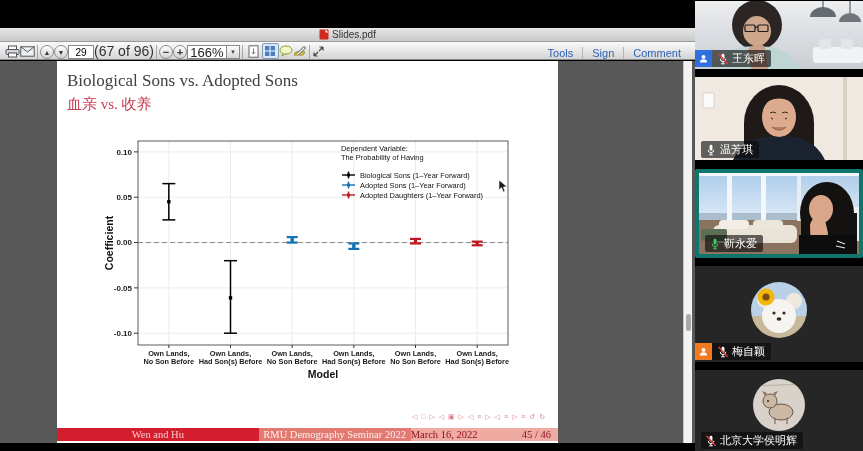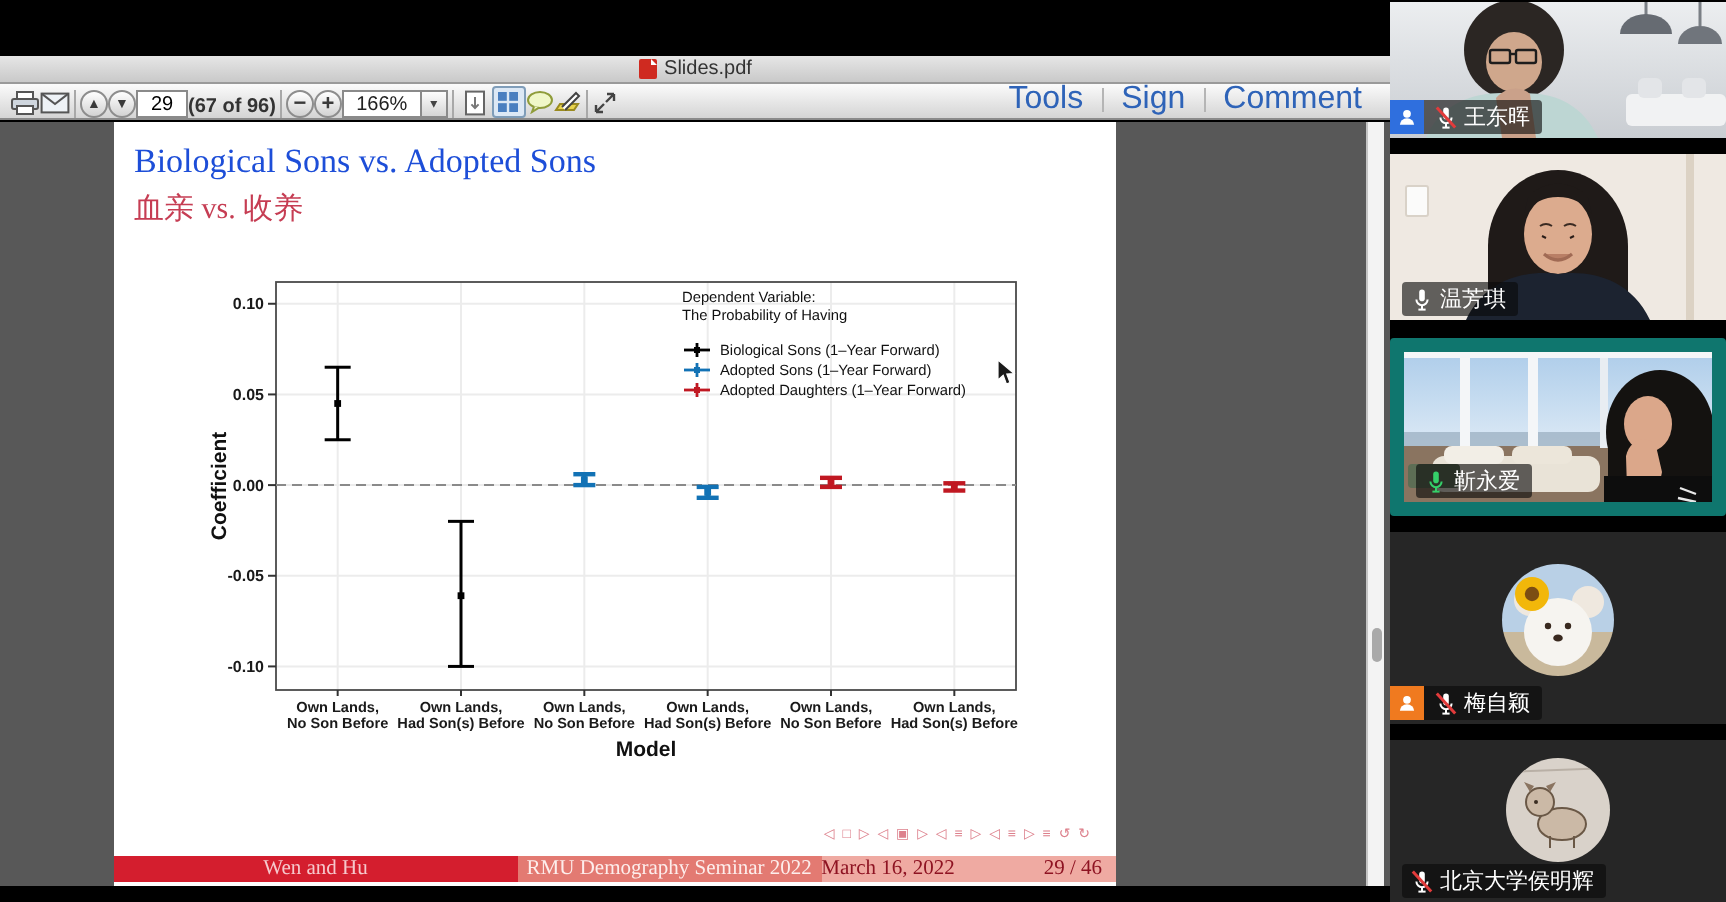--- a/index.html
+++ b/index.html
@@ -18,64 +18,64 @@
              background:linear-gradient(#fbfbfb,#d4d4d4); border-bottom:1px solid #8a8a8a;
              display:flex; align-items:flex-end; padding:0 5px; gap:0; }
   .tb-sep { width:1px; height:14px; background:#a8a8a8; margin:0 2px; flex:0 0 auto; }
   .tb-btn { height:16px; display:flex; align-items:center; justify-content:center; cursor:pointer; flex:0 0 auto; }
   .circle-btn { width:14px; height:14px; border-radius:50%; border:1px solid #8d8d8d;
                 background:linear-gradient(#ffffff,#d2d2d2); display:flex; align-items:center;
                 justify-content:center; font-size:7px; color:#3a3a3a; cursor:pointer; flex:0 0 auto; }
   .circle-btn.pm { font-size:11px; font-weight:bold; line-height:0; }
   .page-input { width:26px; height:14px; border:1px solid #8a8a8a; background:#fff;
                 font-size:10px; text-align:center; font-family:"Liberation Sans",sans-serif; }
-  .tb-label { font-size:10px; color:#333; white-space:nowrap;font-weight:bold; }
+  .tb-label { font-size:14px; color:#333; white-space:nowrap; }
   .zoom-box { width:40px; height:14px; border:1px solid #8a8a8a; background:#fff;
-              font-size:10px; color:#222; display:flex; align-items:center; justify-content:center; }
+              font-size:13px; color:#222; display:flex; align-items:center; justify-content:center; }
   .zoom-caret { width:13px; height:14px; border:1px solid #8a8a8a; border-left:none;
                 background:linear-gradient(#fdfdfd,#d5d5d5); font-size:7px; color:#444;
                 display:flex; align-items:center; justify-content:center; cursor:pointer; }
   .mode-btn { width:17px; height:16px; border:1px solid transparent; border-radius:2px;
               display:flex; align-items:center; justify-content:center; cursor:pointer; }
   .mode-btn.pressed { border-color:#7f9db9; background:#dce8f5; }
   .tb-links { margin-left:auto; display:flex; align-items:center; }
-  .tb-link { color:#2e63b8; font-size:16px; padding:0 9px; cursor:pointer; white-space:nowrap; }
+  .tb-link { color:#2e63b8; font-size:11px; padding:0 9px; cursor:pointer; white-space:nowrap; }
   .link-sep { width:1px; height:12px; background:#b5b5b5; }
 
   .content { position:absolute; left:0; top:61px; width:695px; height:382px; background:#585858; }
 
   .scroll-track { position:absolute; left:683px; top:0; width:9px; height:382px;
                   background:#f3f3f3; border-left:1px solid #c4c4c4; }
   .scroll-thumb { position:absolute; left:2px; top:253px; width:5px; height:17px;
                   background:#a9a9a9; border-radius:3px; }
 
   
   .page { position:absolute; left:57px; top:0; width:501px; height:382px; background:#fff; overflow:hidden; }
   .slide-title1 { position:absolute; left:10px; top:10px; font-family:"Liberation Serif",serif;
-                  font-size:17px; color:#1d4ed8; }
+                  font-size:17px; color:#404040; }
   .slide-title2 { position:absolute; left:10px; top:34px; font-family:"Liberation Serif",serif;
                   font-size:15px; color:#c63d53; }
   .chart-wrap { position:absolute; left:46px; top:77px; width:422px; height:258px;text-align:center; }
   svg text { font-family:"Liberation Sans", sans-serif; }
   .nav-symbols { position:absolute; right:12px; top:352px; font-size:7px; color:#dd808c;
                  letter-spacing:1px; white-space:nowrap; }
   .slide-footer { position:absolute; left:0; bottom:2px; width:501px; height:13px; display:flex;
                   font-family:"Liberation Serif",serif; font-size:10.5px; }
   .f-seg { display:flex; align-items:center; justify-content:center; height:13px; }
   .f-authors { width:212px; background:#d41e2e; color:#f6c9cd; }
   .f-venue   { width:160px; background:#e37a72; color:#fdeeec; }
   .f-date    { width:155px; background:#efaaa2; color:#8e1322; justify-content:flex-start; }
   .f-date .date-txt { flex:1; text-align:left; }
   .f-date .page-txt { margin-right:7px; }
   .remote-cursor { position:absolute; left:441px; top:119px; }
 
   
   .sidebar { position:absolute; left:695px; top:0; width:168px; height:451px; background:#000; }
   .tile { position:absolute; left:0; width:168px; overflow:hidden; background:#15803d; }
-  .tile.active { border:7px solid #0f766e; border-radius:2px; }
+  .tile.active { border:4px solid #0f766e; border-radius:2px; }
   .badge { position:absolute; left:6px; bottom:2px; height:17px; background:rgba(10,10,10,0.62);
            display:flex; align-items:center; gap:3px; padding-right:6px; border-radius:2px;
            font-size:11px; color:#fff; white-space:nowrap; }
   .badge.flush { left:0; border-radius:0 2px 2px 0; }
   .role-sq { width:17px; height:17px; display:flex; align-items:center; justify-content:center; flex:0 0 auto; }
   .mic { width:12px; height:12px; margin-left:4px; flex:0 0 auto; }
   .badge.flush .mic { margin-left:2px; }
   .mic-white { color:#fff; } .mic-green { color:#35d06a; }
 </style>
 </head>
@@ -247,21 +247,21 @@
         <path d="M1 0 L1 10 L3.6 7.6 L5.2 12 L7 11.3 L5.4 7 L9 6.8 Z" fill="#1a1a1a" stroke="#fff" stroke-width="0.6"></path>
       </svg>
 
       <div class="nav-symbols">◁ □ ▷ ◁ ▣ ▷ ◁ ≡ ▷ ◁ ≡ ▷ ≡ ↺ ↻</div>
 
       <div class="slide-footer">
         <div class="f-seg f-authors">Wen and Hu</div>
         <div class="f-seg f-venue">RMU Demography Seminar 2022</div>
         <div class="f-seg f-date">
           <span class="date-txt">March 16, 2022</span>
-          <span class="page-txt">29 / 46</span>
+          <span class="page-txt">45 / 46</span>
         </div>
       </div>
     </div>
 
     <div class="scroll-track">
       <div class="scroll-thumb"></div>
     </div>
   </div>
 </div>
 

